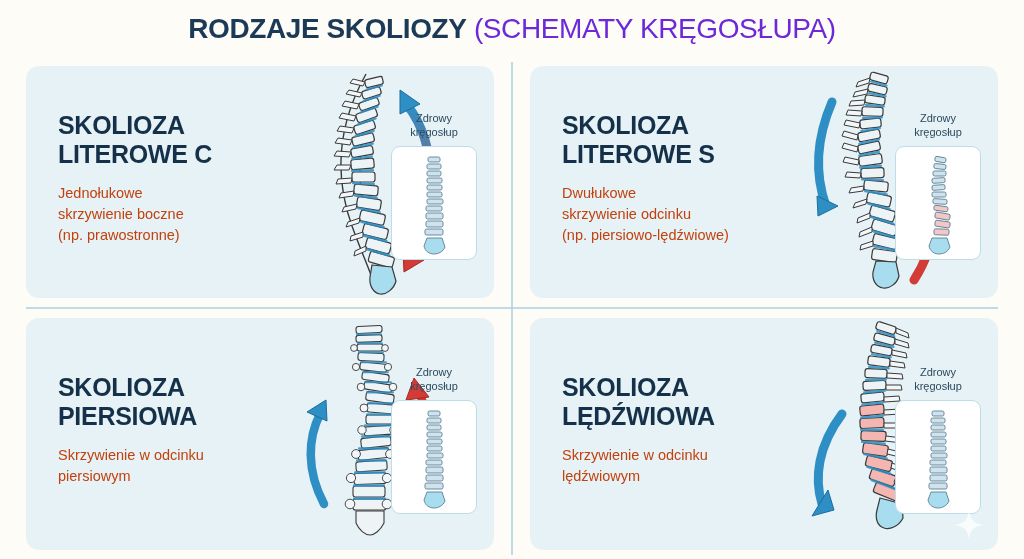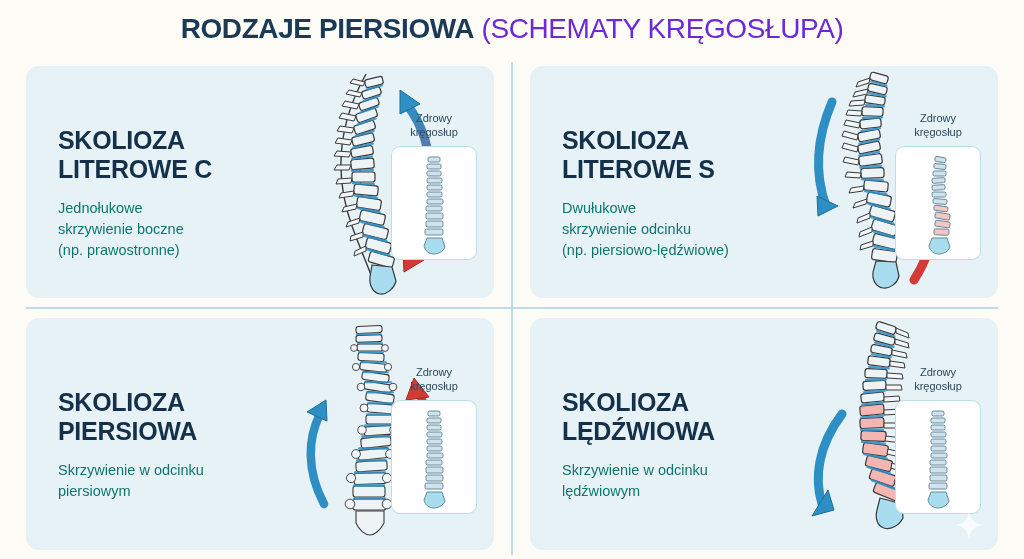--- a/index.html
+++ b/index.html
@@ -96,28 +96,28 @@
   .p2 .text-block { top: 44px; }
   .p3 .text-block { top: 54px; }
   .p4 .text-block { top: 54px; }
 
   .panel-heading {
     font-size: 25px;
     font-weight: 700;
     line-height: 1.16;
     color: #15314a;
     letter-spacing: -0.3px;
-    margin: 16px 0 14px 0;
+    margin: 1px 0 14px 0;
     white-space: pre-line;
   }
   .panel-desc {
     font-size: 14.5px;
     font-weight: 400;
     line-height: 1.45;
-    color: #0f766e;
+    color: #c2410c;
     margin: 0;
     white-space: pre-line;
   }
 
   
   .spine-art {
     position: absolute;
     top: 0;
     height: 232px;
     width: 160px;
@@ -168,21 +168,21 @@
     height: 30px;
     opacity: .85;
     pointer-events: none;
   }
 </style>
 </head>
 <body>
 
 <div class="title-bar">
   <div class="title">
-    <span class="t-strong">RODZAJE PIERSIOWA</span><span class="t-light"> (SCHEMATY KRĘGOSŁUPA)</span>
+    <span class="t-strong">RODZAJE SKOLIOZY</span><span class="t-light"> (SCHEMATY KRĘGOSŁUPA)</span>
   </div>
 </div>
 
 <div class="grid">
 
   <div class="divider-v"></div>
   <div class="divider-h"></div>
 
   <div class="panel p1">
     <div class="panel-inner">

